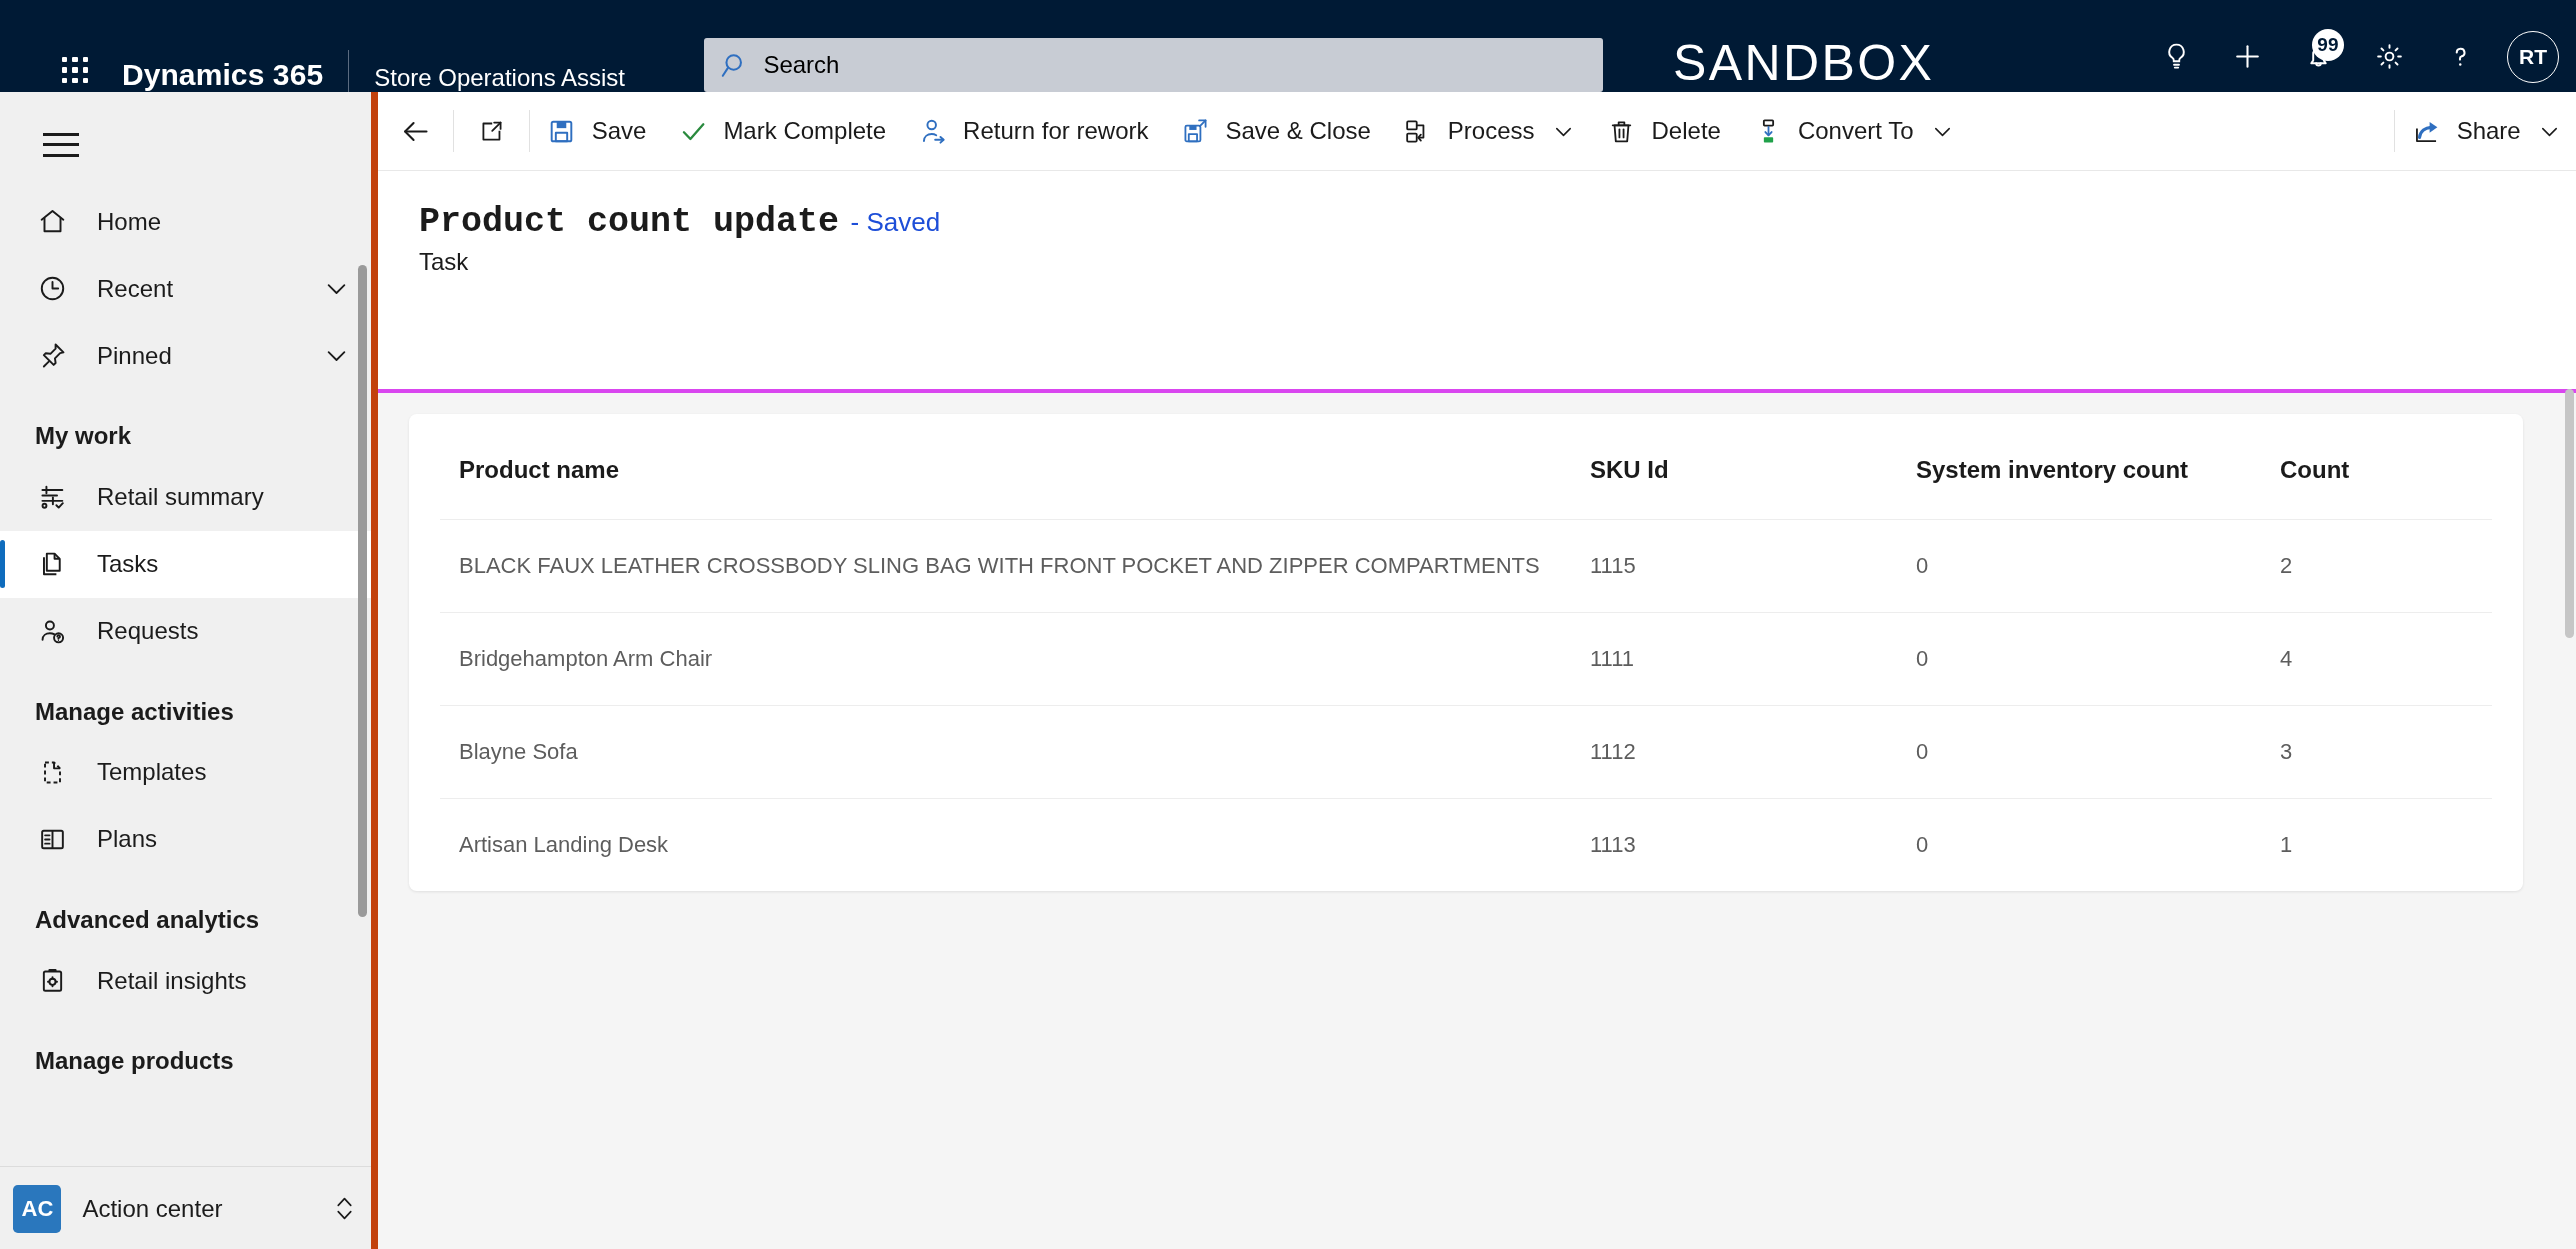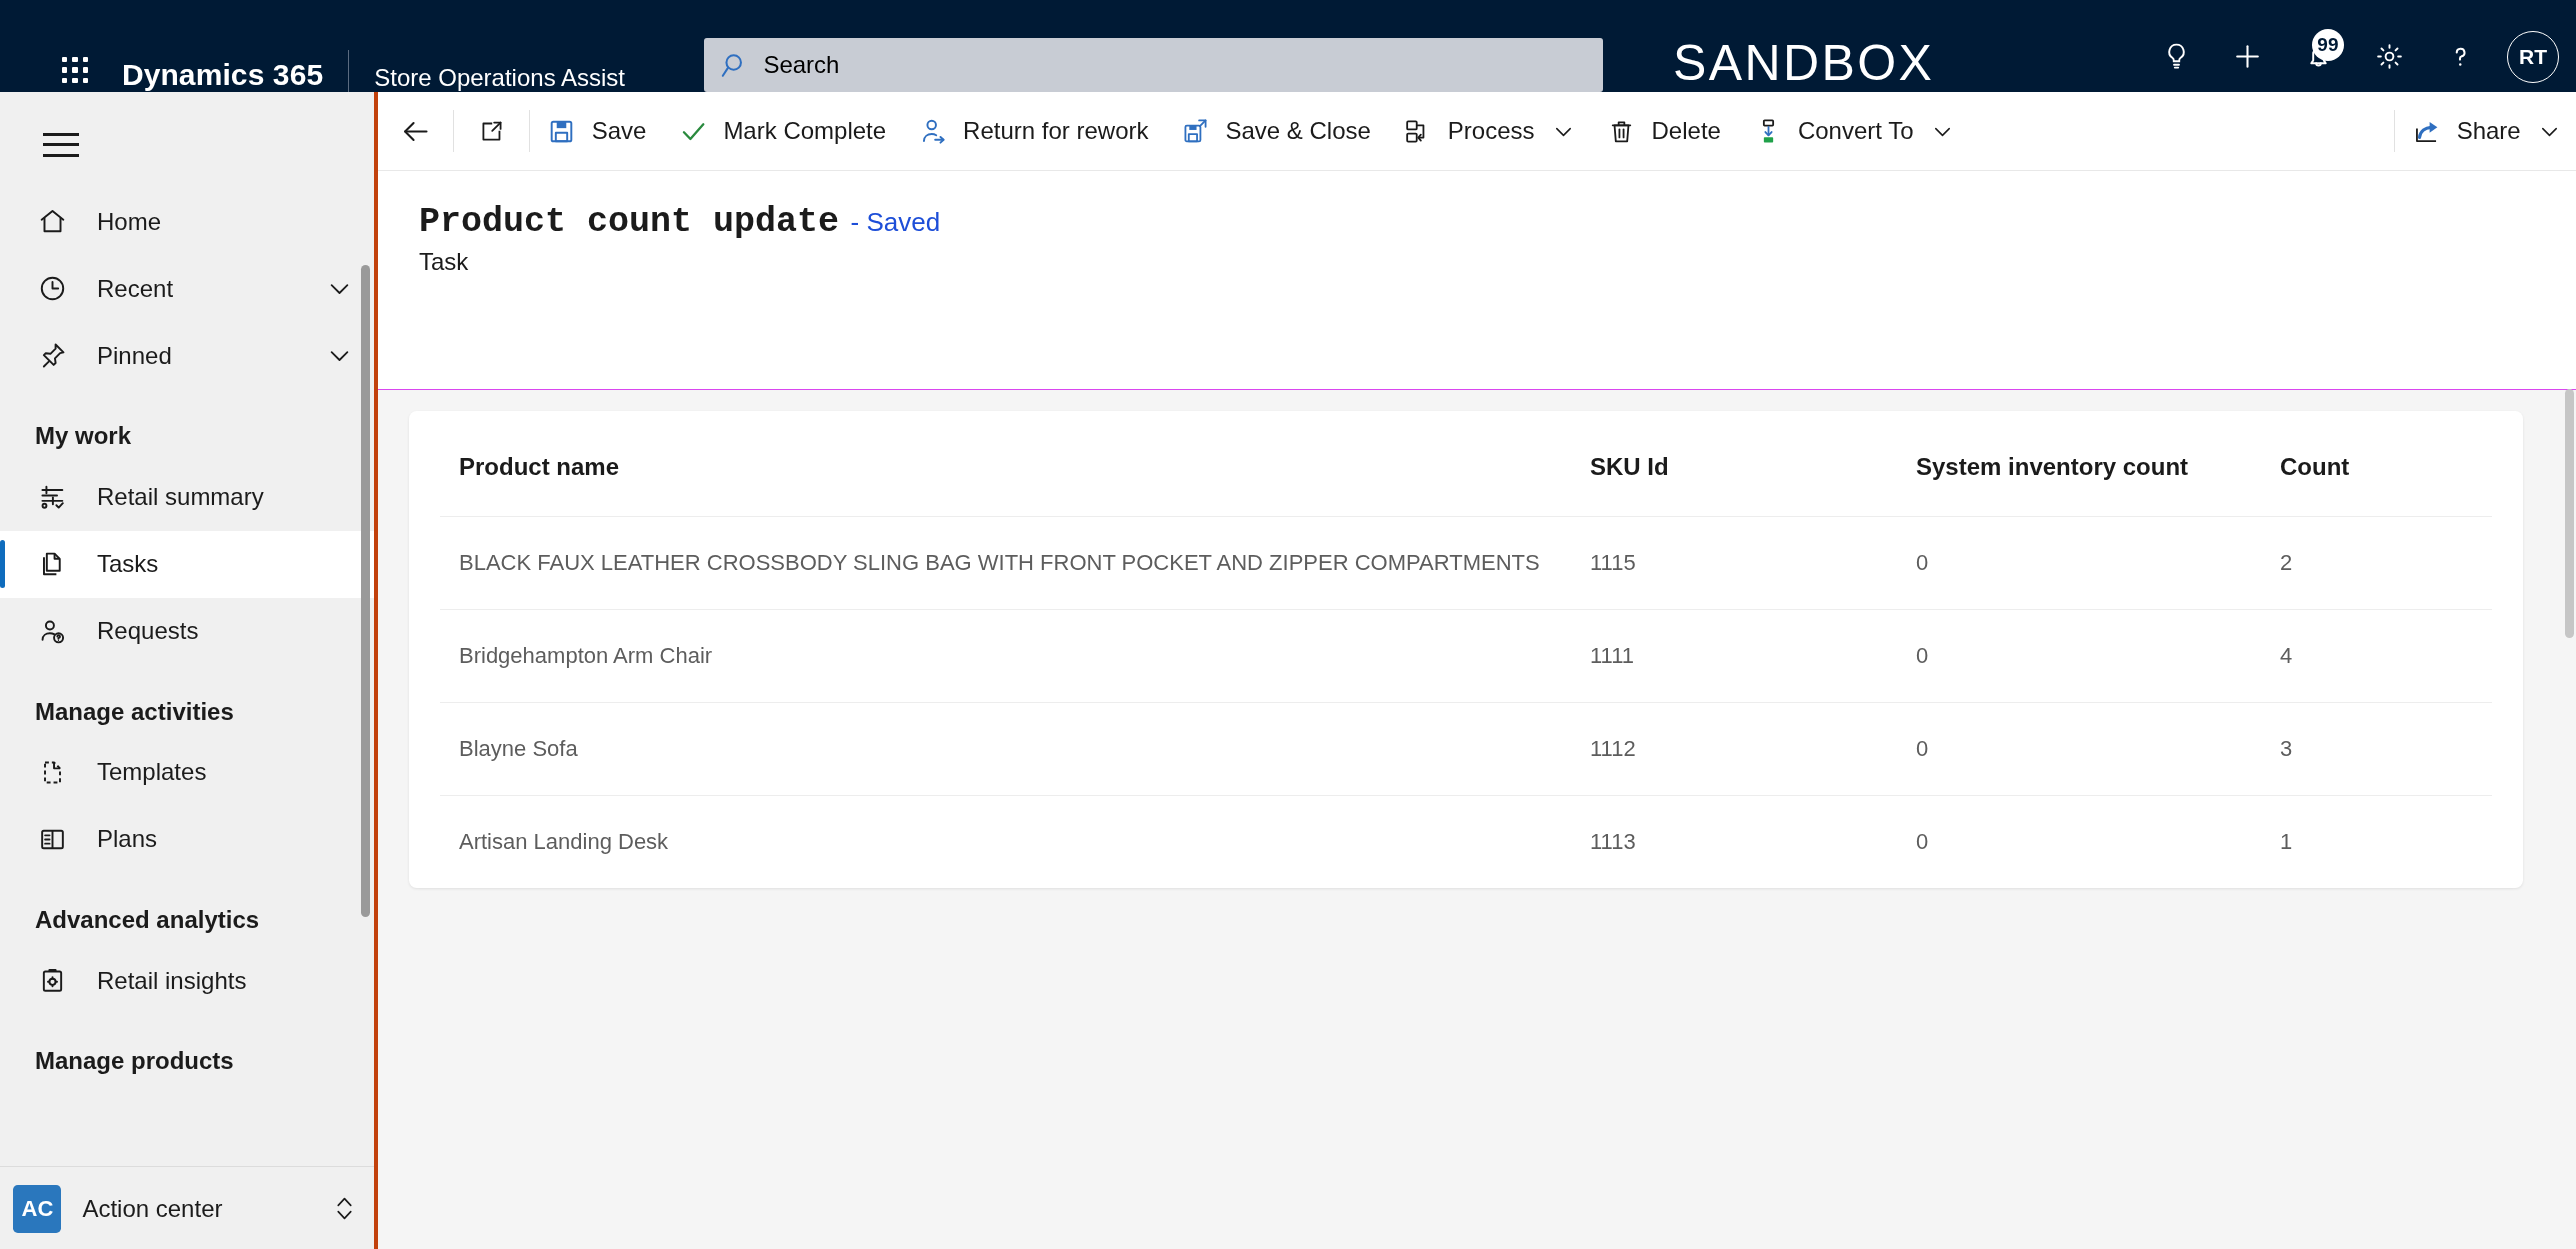--- a/index.html
+++ b/index.html
@@ -88,21 +88,21 @@
     display: flex; align-items: center; justify-content: center;
     font-size: 21px; font-weight: 600;
     margin-left: 11.5px; cursor: pointer;
   }
 
   
   .sidebar {
     position: absolute; top: 92px; left: 0;
     width: 378px; height: 1158px;
     background: #f0f0f0;
-    border-right: 4px solid #c2410c;
+    border-right: 7px solid #c2410c;
     overflow: hidden;
   }
   .hamburger {
     width: 79px; height: 79px;
     margin: 13.4px 0 0 21px;
     display: flex; flex-direction: column;
     justify-content: center; align-items: center;
     gap: 7.7px; cursor: pointer;
   }
   .hamburger i { width: 36px; height: 2.9px; background: #1b1b1b; display: block; }
@@ -220,21 +220,21 @@
     content: ""; position: absolute;
     left: 25px; right: 25px; bottom: 0;
     height: 4.8px; background: #0f6cbd; border-radius: 1.9px;
   }
 
   
   .content {
     position: absolute; top: 389px; left: 378px;
     width: 2198px; height: 861px;
     background: #f5f5f5;
-    border-top: 1px solid #d946ef;
+    border-top: 4px solid #d946ef;
     overflow: hidden;
   }
   .card {
     position: absolute; top: 21px; left: 31px;
     width: 2114px;
     background: #ffffff;
     border-radius: 7.7px;
     box-shadow: 0 1px 2.9px rgba(0,0,0,.09);
     padding: 0 31px;
   }

